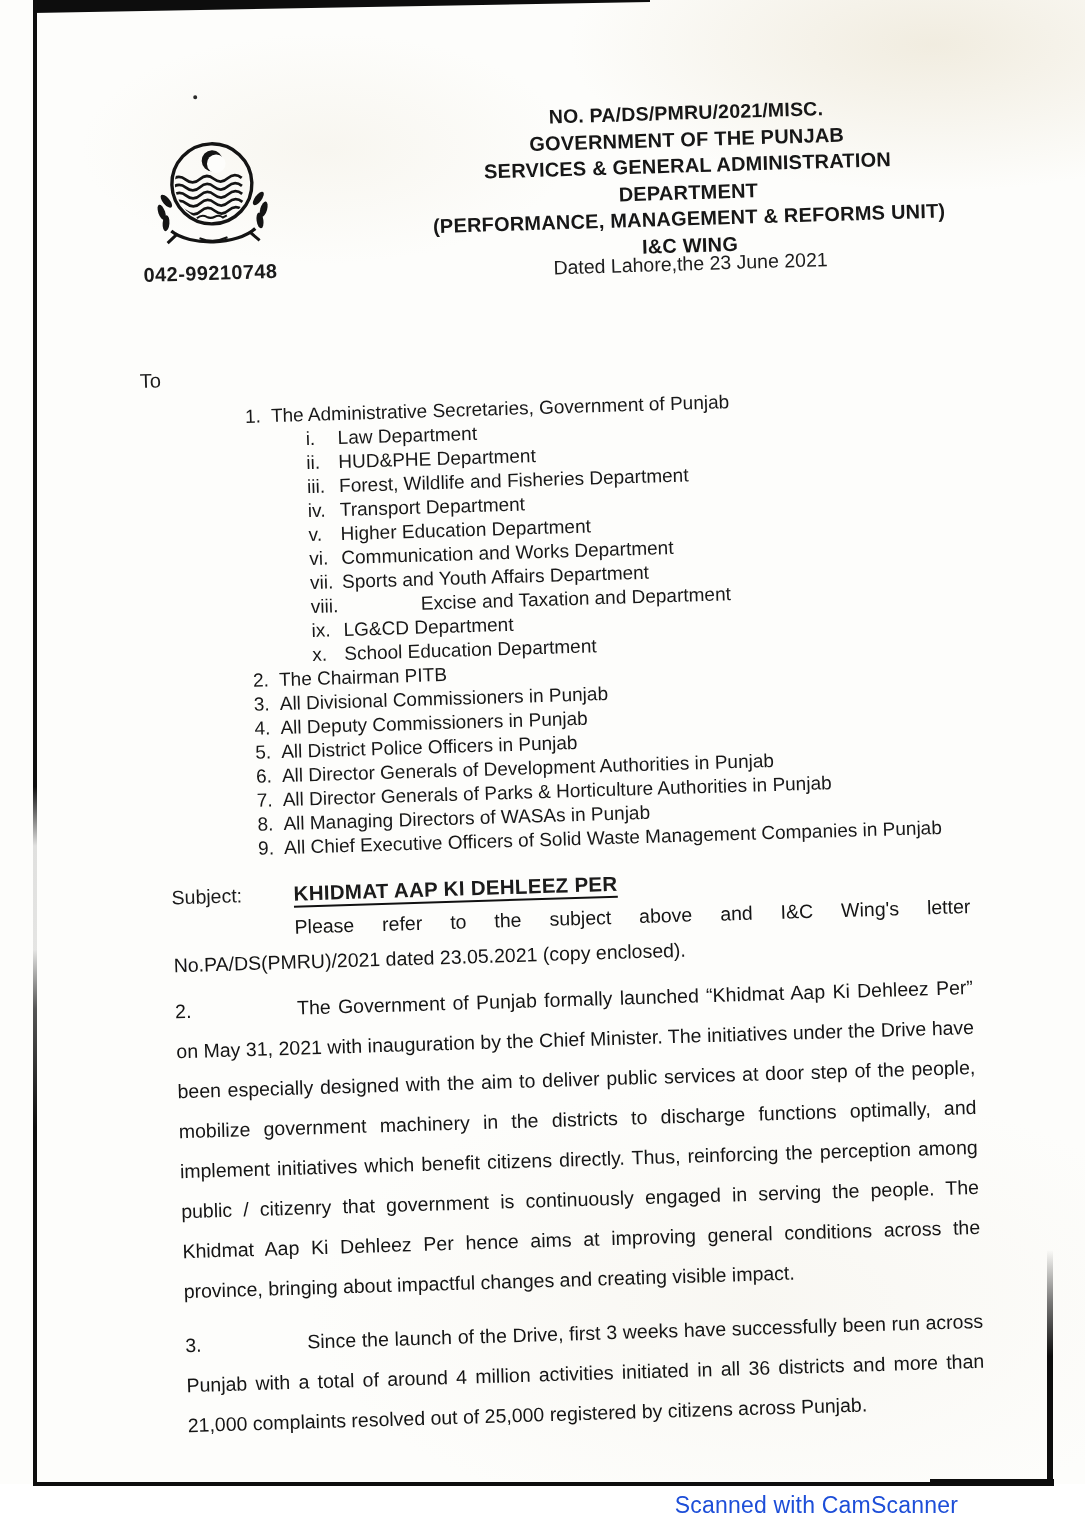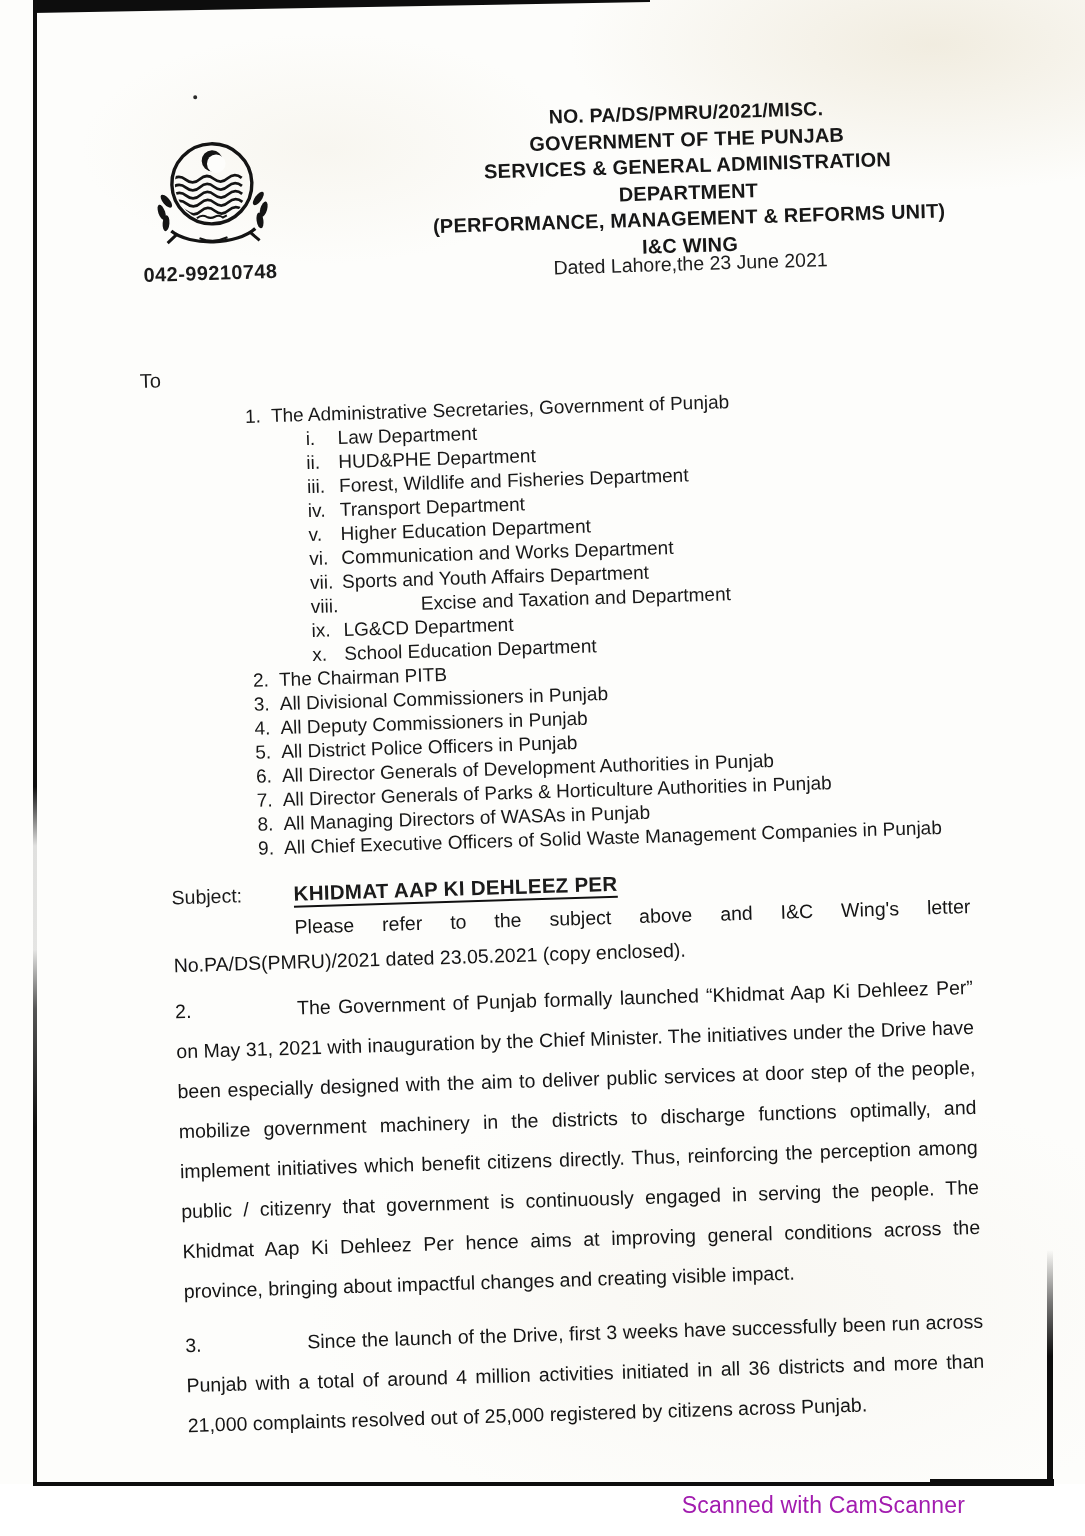--- a/index.html
+++ b/index.html
@@ -56,21 +56,21 @@
   .para1{position:absolute;left:167px;top:903px;width:798px;font-size:19.5px;line-height:33px;color:#151515;}
   .p1l1{text-align:justify;text-align-last:justify;padding-left:122px;}
   .p1l2{margin-top:2px;}
 
   .body-block{position:absolute;left:167px;top:980px;width:798px;font-size:19.5px;color:#151515;}
   .body-para{position:relative;margin:0 0 14px 0;text-align:justify;text-indent:122px;line-height:40px;}
   .pnum{position:absolute;left:0;top:0;text-indent:0;}
 
   .speck{position:absolute;left:213px;top:85px;width:4px;height:4px;border-radius:50%;background:#2a2a2a;}
 
-  .footer-label{position:absolute;right:120px;top:1492px;font-size:23px;color:#a21caf;letter-spacing:0.2px;}
+  .footer-label{position:absolute;right:127px;top:1492px;font-size:23px;color:#1d4ed8;letter-spacing:0.2px;}
 </style>
 </head>
 <body>
 
 <div class="page">
   <div class="scan-area"></div>
 
   <div class="tilt">
 
     <svg class="emblem" width="132" height="126" viewBox="0 0 132 126">

